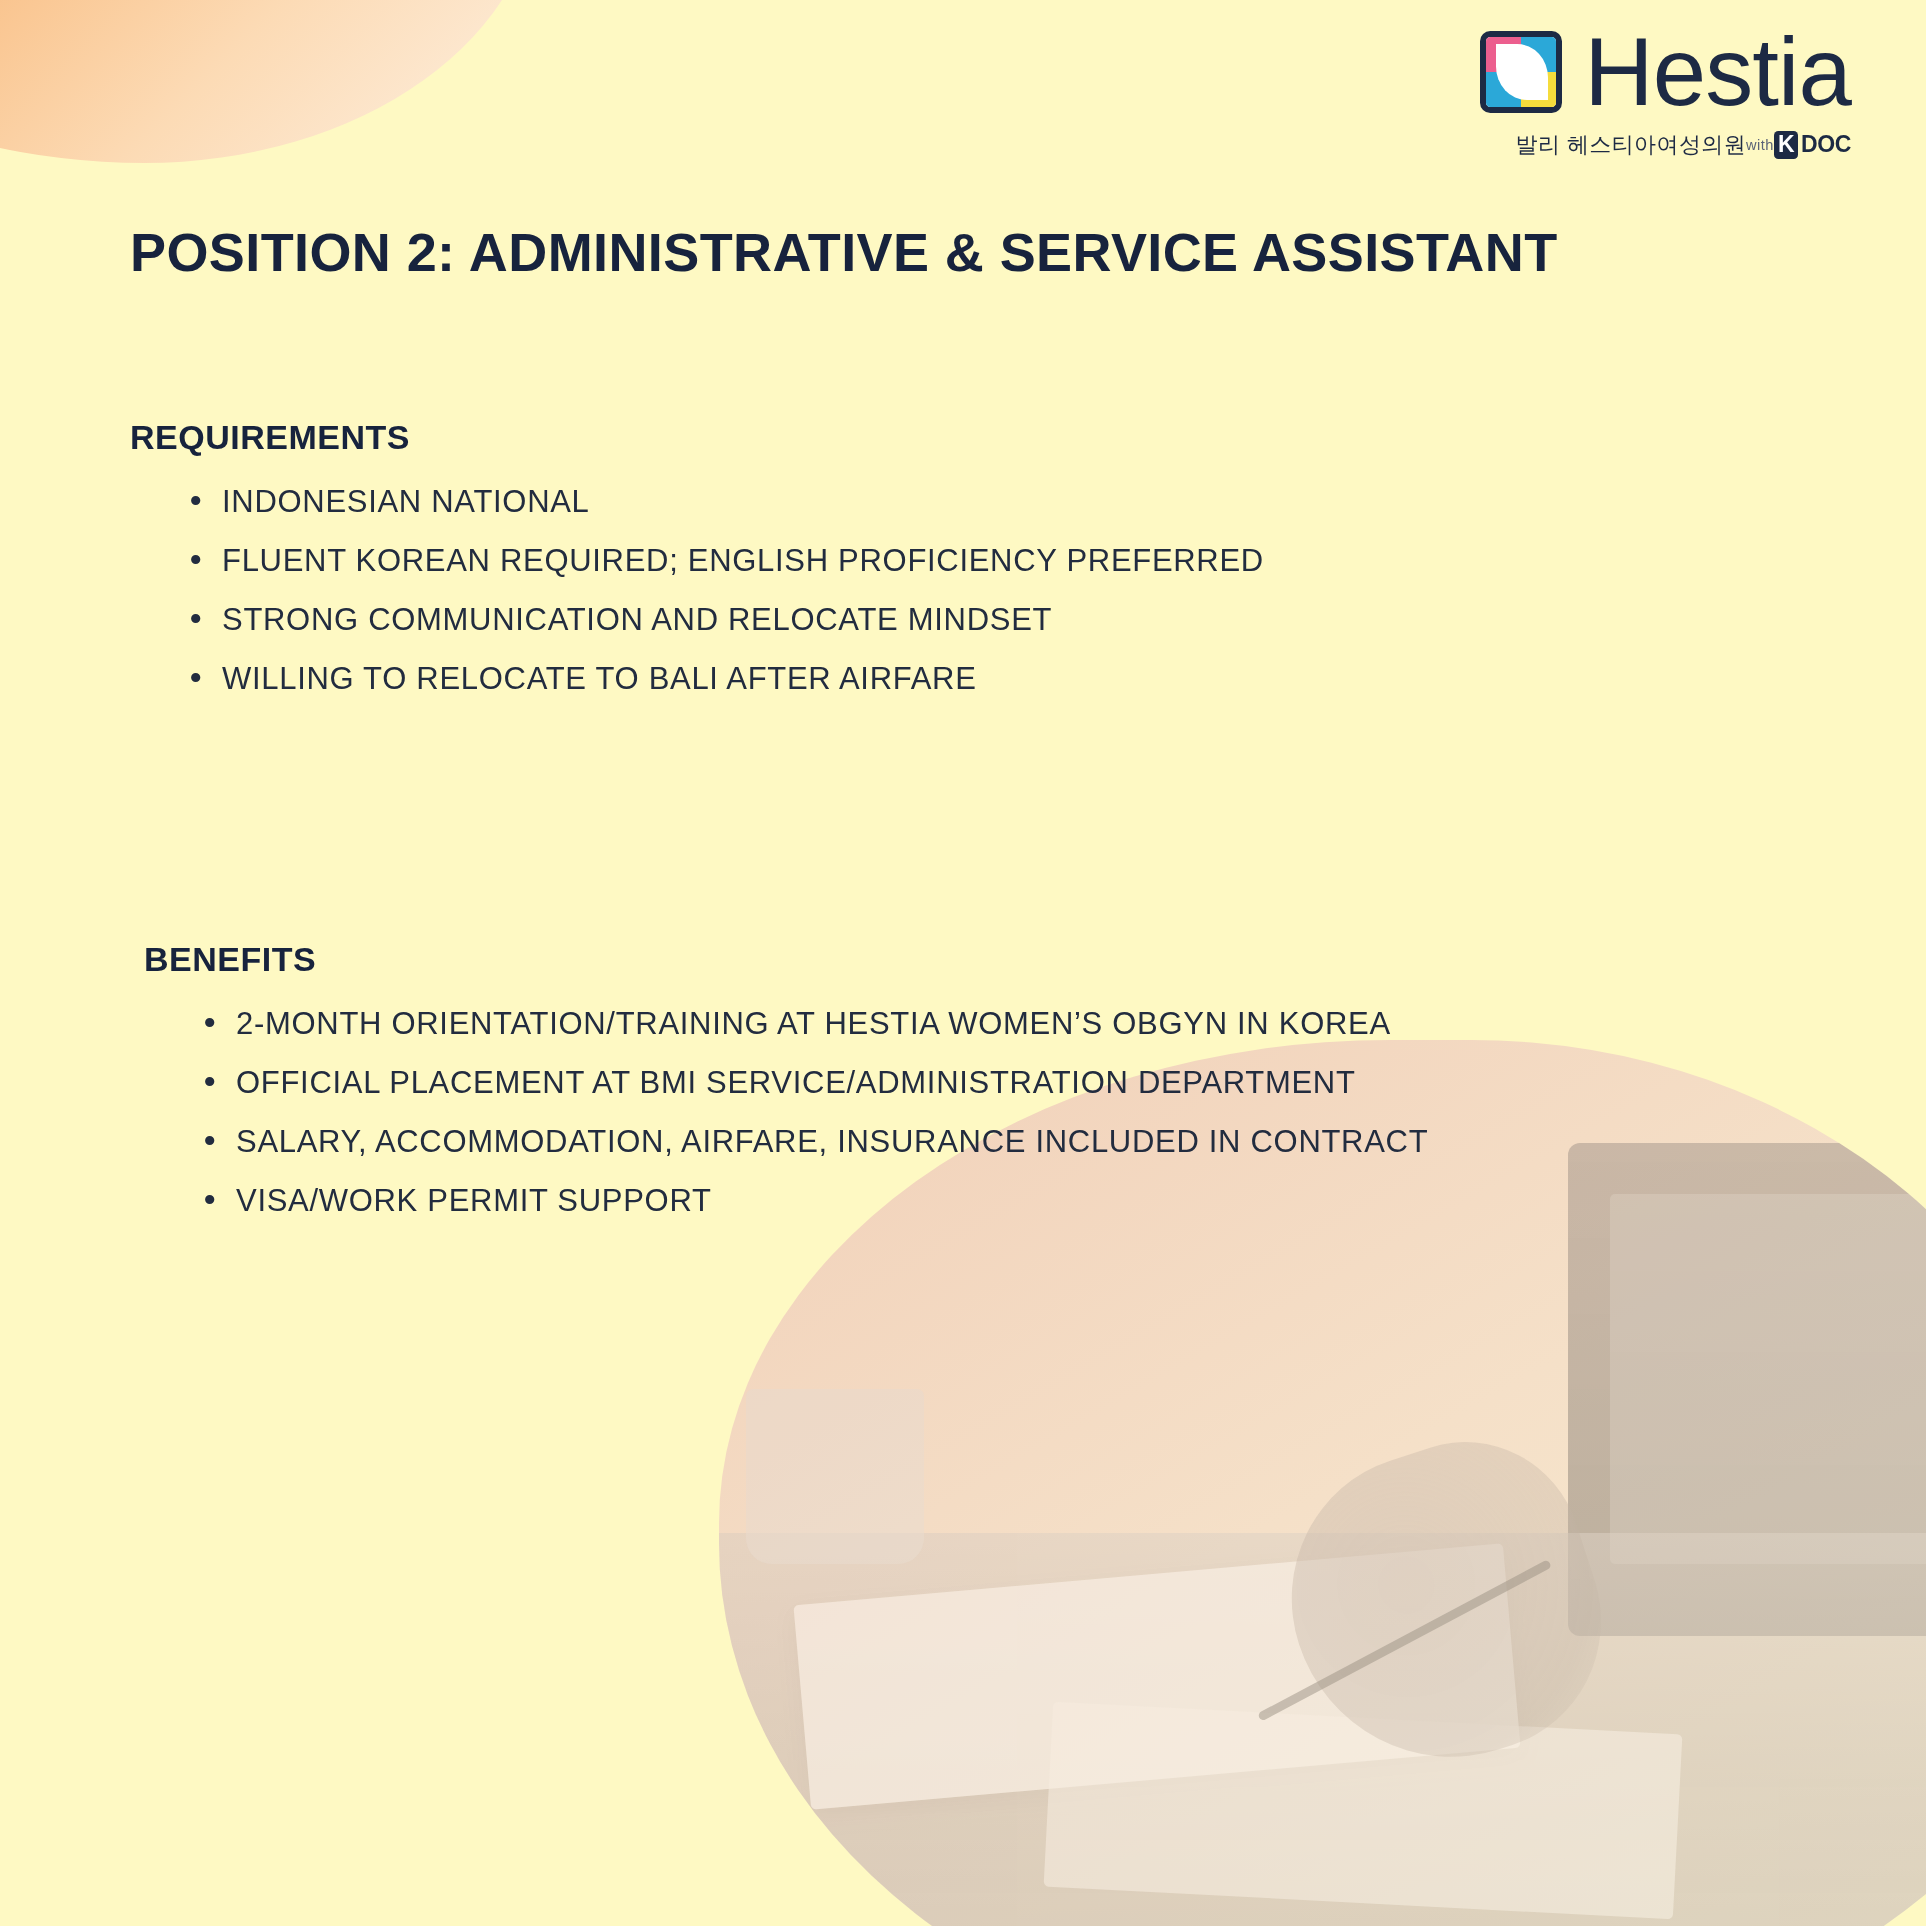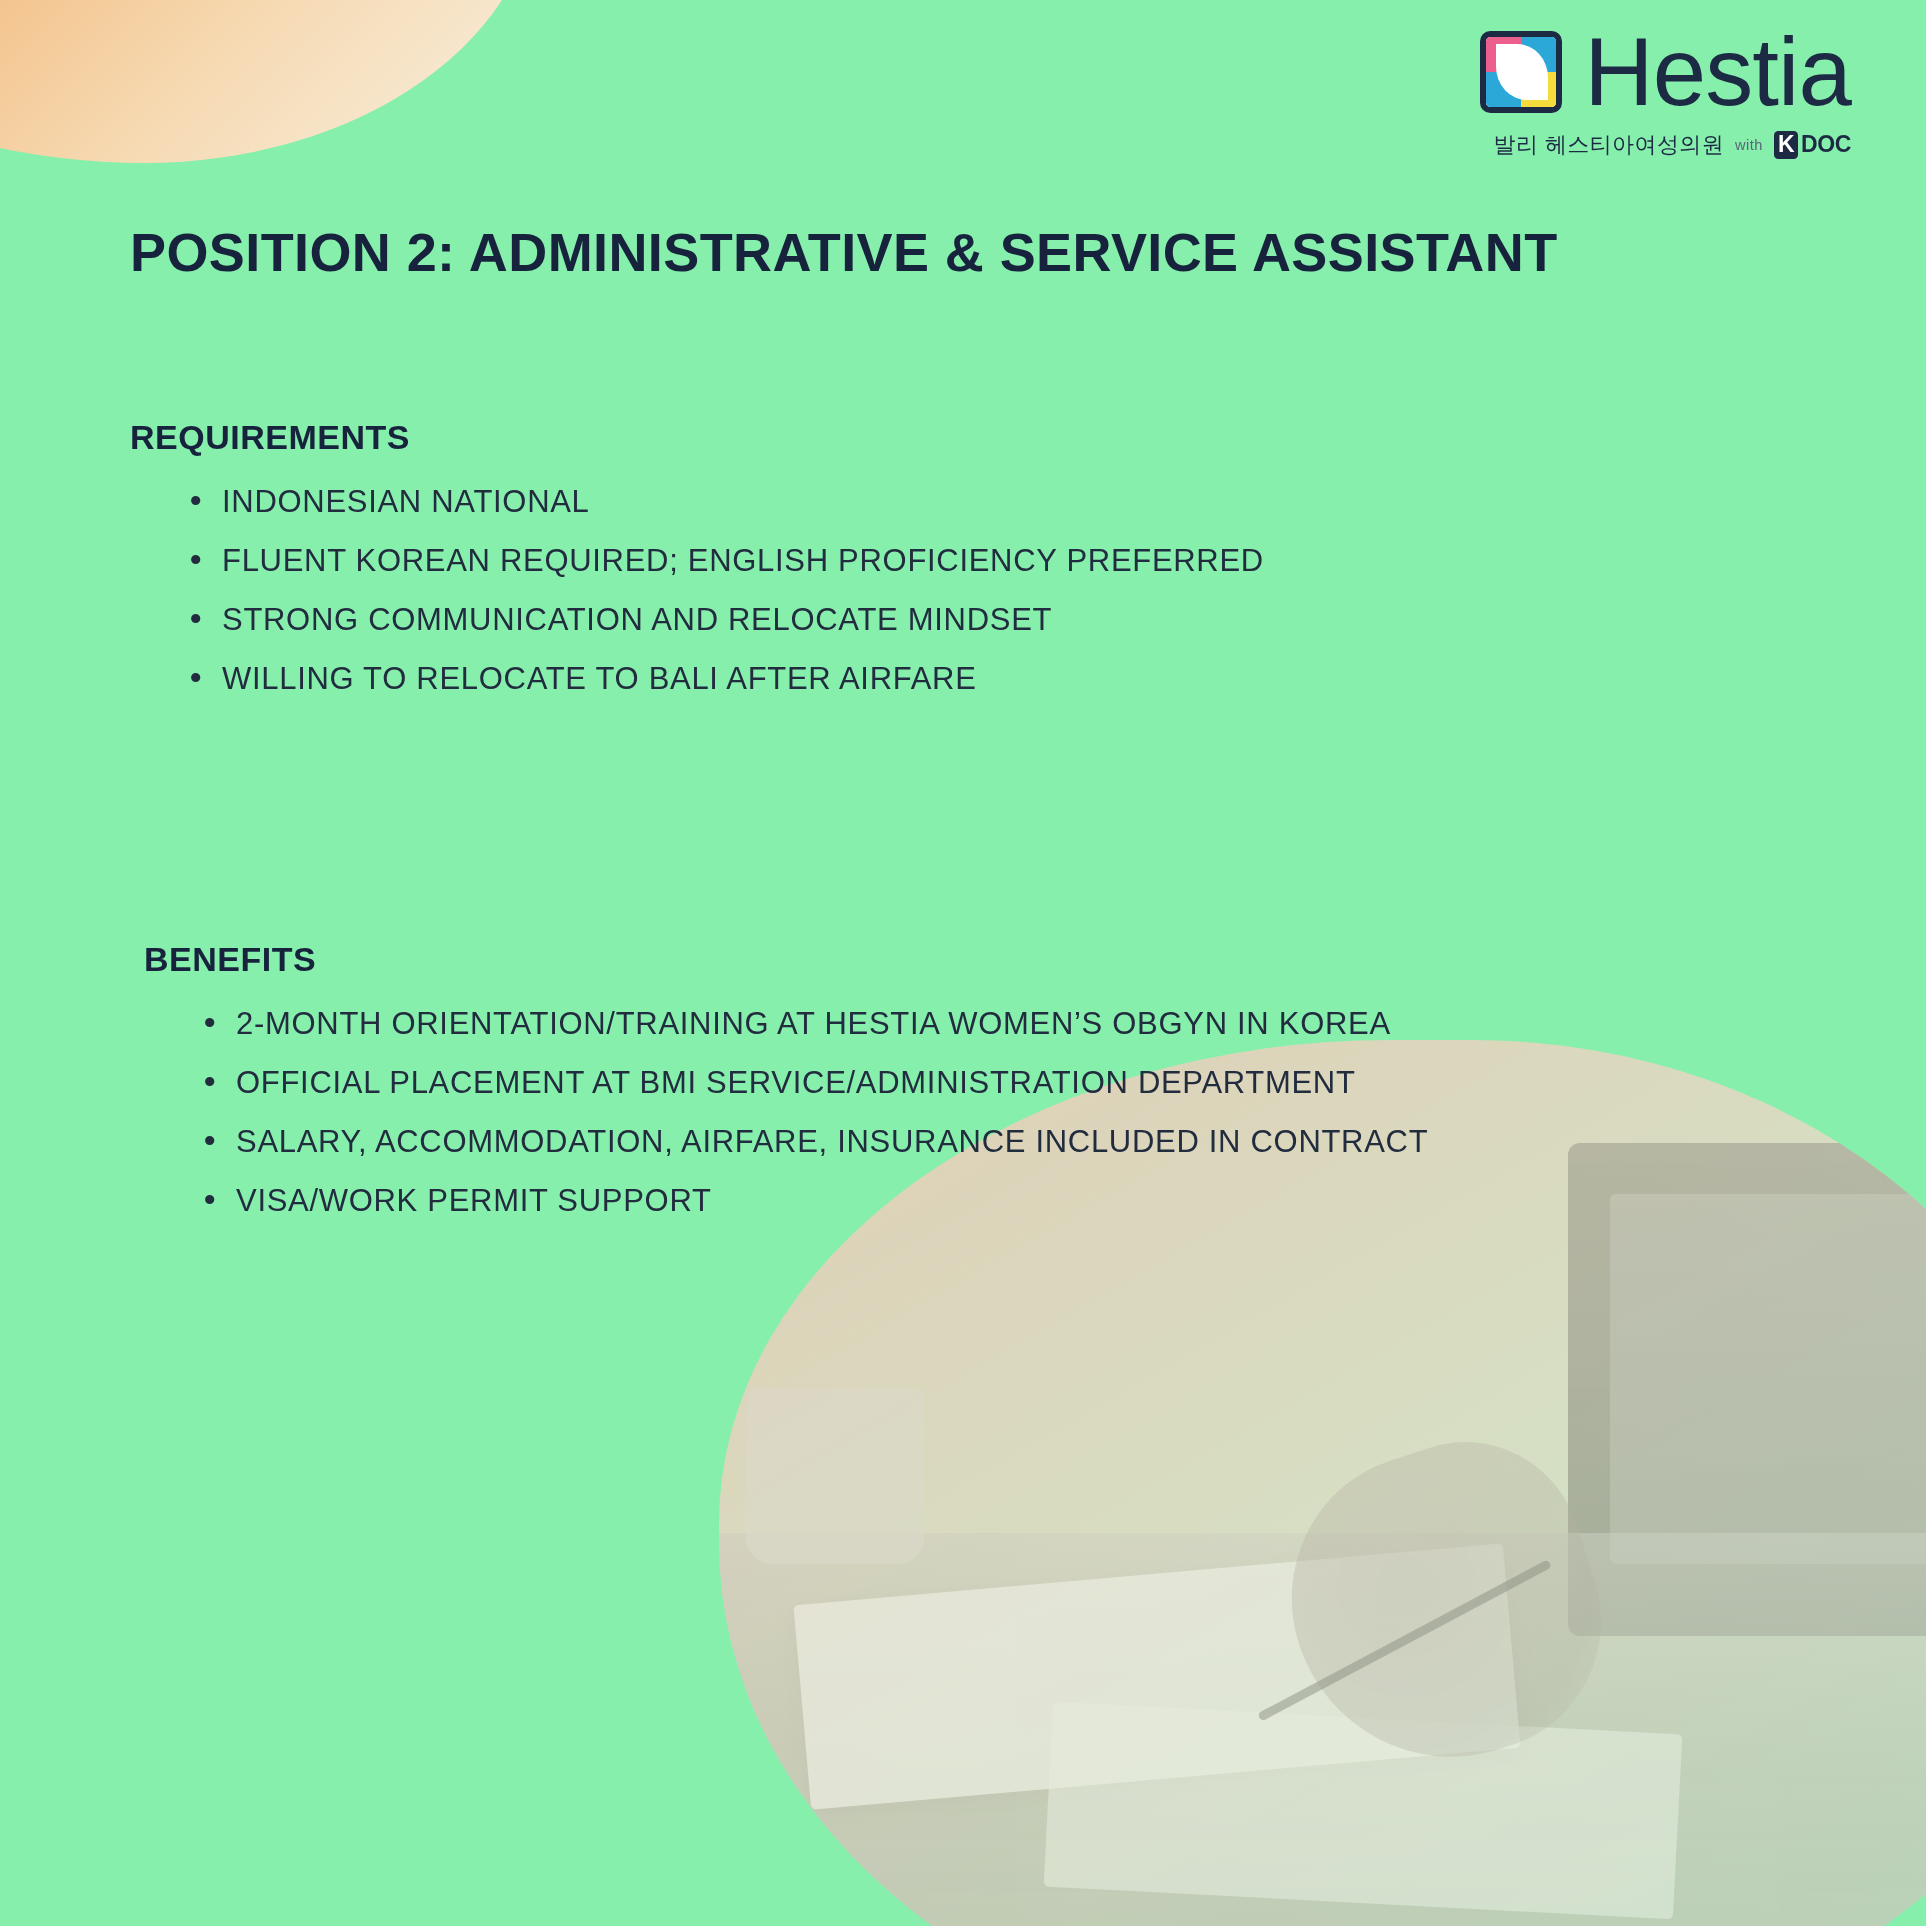--- a/index.html
+++ b/index.html
@@ -5,21 +5,21 @@
   * { margin:0; padding:0; box-sizing:border-box; }
   html, body {
     width: 1926px; height: 1926px;
     background: #ffffff;
     font-family: "Liberation Sans", sans-serif;
     overflow: hidden;
   }
   .slide {
     position: relative;
     width: 1926px; height: 1926px;
-    background: #86efac;
+    background: #fef9c3;
     overflow: hidden;
   }
 
   
   .blob-top-left {
     position: absolute;
     left: -283px; top: -402px;
     width: 822px; height: 565px;
     border-radius: 50% 50% 48% 52% / 55% 50% 50% 45%;
     background: linear-gradient(135deg, #f7a65d 0%, #f8b678 38%, #fcd9b4 70%, #fdf0e3 100%);
@@ -130,21 +130,21 @@
   .logo-word {
     font-size: 96px;
     font-weight: 400;
     color: #1d2a44;
     letter-spacing: -0.9px;
     line-height: 1;
     font-family: "Liberation Sans", sans-serif;
   }
   .logo-sub {
     margin-top: 10.3px;
-    display: flex; align-items: center; gap: 11px;
+    display: flex; align-items: center; gap: 0;
     font-size: 22px;
     color: #1d2a44;
     letter-spacing: 0.4px;
   }
   .logo-sub .with { font-size: 14.6px; color:#5a6377; }
   .logo-sub .kdoc {
     font-weight: 700;
     font-size: 23px;
     color: #1d2a44;
     letter-spacing: -0.4px;

